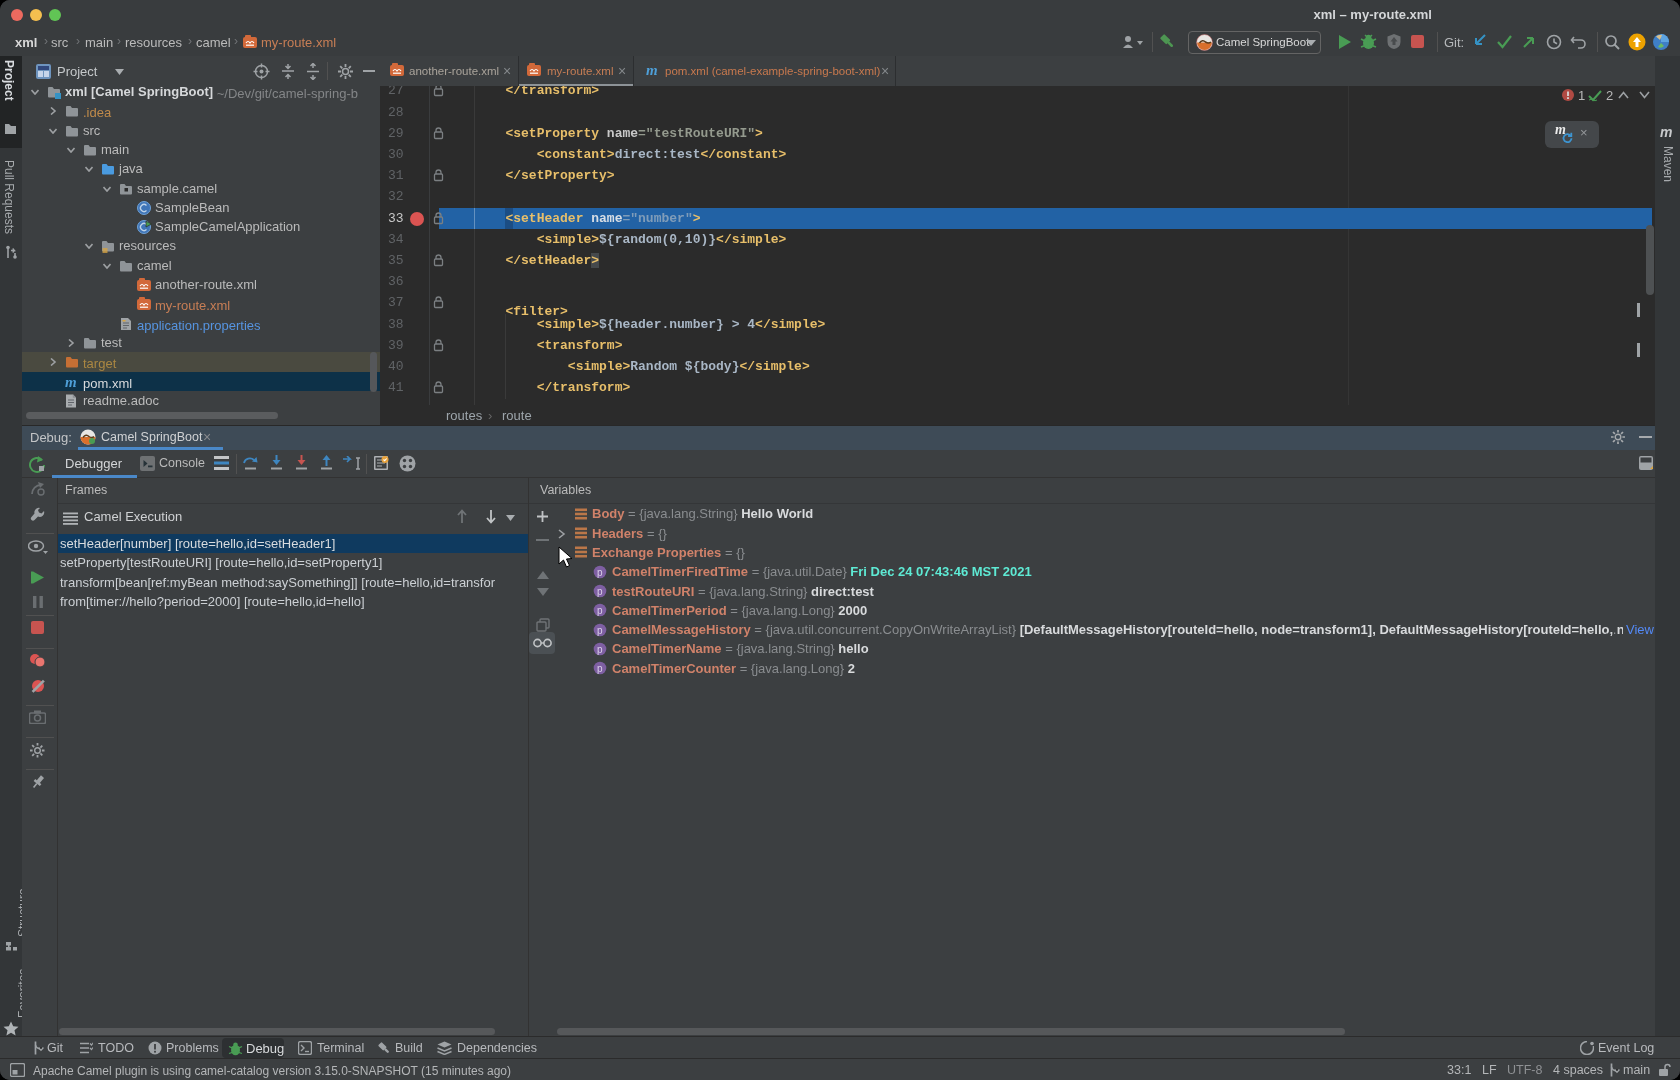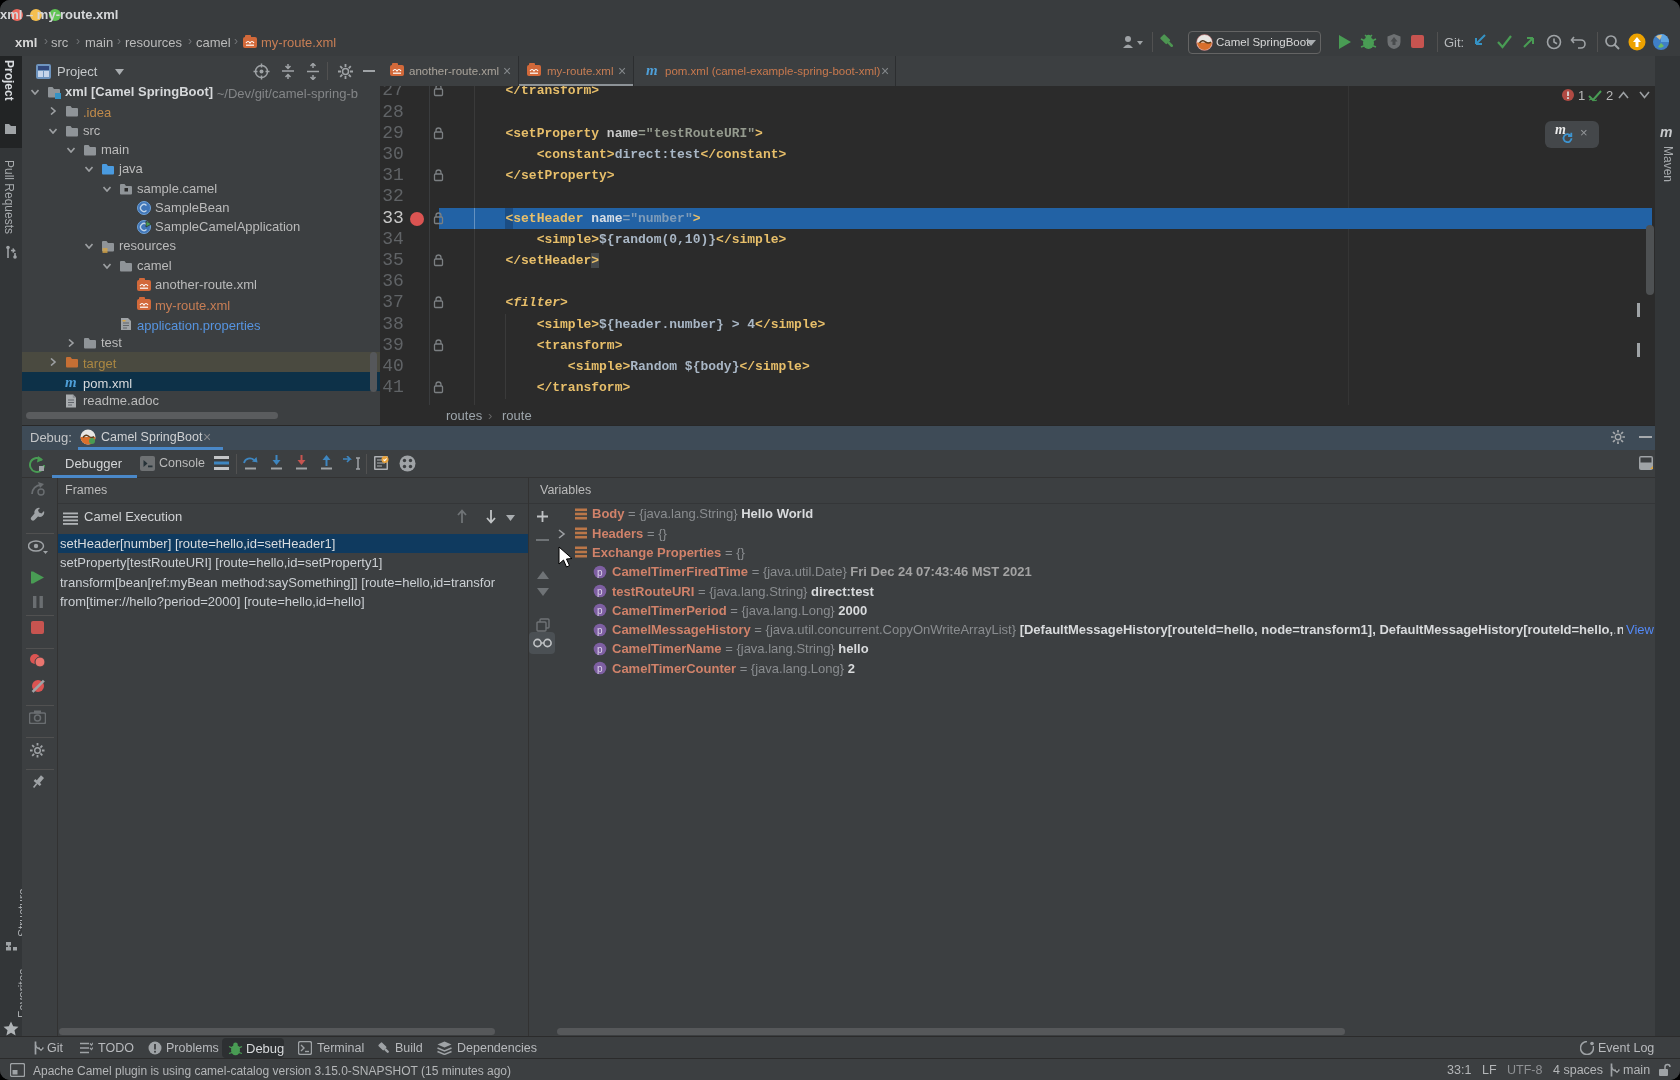--- a/index.html
+++ b/index.html
@@ -12,33 +12,33 @@
   svg { display:block; }
   .crumbsep { top:34px; font-size:12px; color:#707376; font-family:"Liberation Sans",sans-serif; }
   .vlabel { position:absolute; font-family:"Liberation Sans",sans-serif; font-size:12px; color:#a7aaad;
             transform-origin:0 0; white-space:nowrap; }
   .treerow { position:absolute; left:0; width:358px; height:20px; font-size:13px; color:#bbbbbb;
              font-family:"Liberation Sans",sans-serif;padding-left:32px; }
   .treerow span { position:absolute; top:2px; white-space:pre; }
   .chev { position:absolute; top:6px; width:8px; height:8px; }
   .codeline { position:absolute; left:63px; height:21px; line-height:21px; font-family:"Liberation Mono",monospace;
               font-size:13px; font-weight:bold; white-space:pre; color:#a9b7c6; }
-  .lnum { position:absolute; width:26px; text-align:center; height:21px; line-height:21px;
-          font-family:"Liberation Mono",monospace; font-size:18px; color:#606366; }
+  .lnum { position:absolute; width:26px; text-align:left; height:21px; line-height:21px;
+          font-family:"Liberation Mono",monospace; font-size:13px; color:#606366;margin-left:8px; }
   .tag { color:#e8bf6a; } .attr { color:#c8c8c8; } .val { color:#949a8e; }
 </style>
 </head>
 <body>
 <div id="win">
 
   <div class="abs" style="left:0;top:0;width:1680px;height:28px;background:#393c3e;"></div>
   <div class="abs" style="left:11px;top:9px;width:12px;height:12px;border-radius:6px;background:#ed6a5f;"></div>
   <div class="abs" style="left:30px;top:9px;width:12px;height:12px;border-radius:6px;background:#f5bf4f;"></div>
   <div class="abs" style="left:49px;top:9px;width:12px;height:12px;border-radius:6px;background:#61c555;"></div>
-  <div class="abs ui" style="left:0;top:7px;width:1432px;text-align:left;color:#d5d7d9;font-weight:bold;">xml – my-route.xml</div>
+  <div class="abs ui" style="left:0;top:7px;width:1432px;text-align:right;color:#d5d7d9;font-weight:bold;">xml – my-route.xml</div>
 
   <div class="abs" style="left:0;top:28px;width:1680px;height:28px;background:#393c3e;"></div>
   <div class="abs ui" style="left:15px;top:35px;color:#d8d8d8;font-weight:bold;">xml</div>
   <span class="abs crumbsep" style="left:44px;">›</span>
   <div class="abs ui" style="left:51px;top:35px;">src</div>
   <span class="abs crumbsep" style="left:76px;">›</span>
   <div class="abs ui" style="left:85px;top:35px;">main</div>
   <span class="abs crumbsep" style="left:117px;">›</span>
   <div class="abs ui" style="left:125px;top:35px;">resources</div>
   <span class="abs crumbsep" style="left:188px;">›</span>
@@ -540,21 +540,21 @@
             <rect x="1.5" y="5" width="8" height="6.5" rx="1" fill="none" stroke="#7b7f82" stroke-width="1.3"></rect>
           </svg>
         </div>
       <div class="codeline" style="top:-5.6px;">        <span class="tag">&lt;/transform&gt;</span></div>
       <div class="codeline" style="top:36.8px;">        <span class="tag">&lt;setProperty </span><span class="attr">name</span><span class="val">="testRouteURI"</span><span class="tag">&gt;</span></div>
       <div class="codeline" style="top:58.0px;">            <span class="tag">&lt;constant&gt;</span>direct:test<span class="tag">&lt;/constant&gt;</span></div>
       <div class="codeline" style="top:79.2px;">        <span class="tag">&lt;/setProperty&gt;</span></div>
       <div class="codeline" style="top:121.6px;">        <span class="tag">&lt;setHeader </span><span style="color:#d8dee5;">name</span><span style="color:#9fb0c0;opacity:.75;">="number"</span><span class="tag">&gt;</span></div>
       <div class="codeline" style="top:142.8px;">            <span class="tag">&lt;simple&gt;</span>${random(0,10)}<span class="tag">&lt;/simple&gt;</span></div>
       <div class="codeline" style="top:164.0px;">        <span class="tag">&lt;/setHeader</span><span class="tag" style="background:#45494c;">&gt;</span></div>
-      <div class="codeline" style="top:206px;font-style:italic;">        <span class="tag">&lt;filter&gt;</span></div>
+      <div class="codeline" style="top:215px;">        <span class="tag">&lt;filter&gt;</span></div>
       <div class="codeline" style="top:227.6px;">            <span class="tag">&lt;simple&gt;</span>${header.number} &gt; 4<span class="tag">&lt;/simple&gt;</span></div>
       <div class="codeline" style="top:248.8px;">            <span class="tag">&lt;transform&gt;</span></div>
       <div class="codeline" style="top:270.0px;">                <span class="tag">&lt;simple&gt;</span>Random ${body}<span class="tag">&lt;/simple&gt;</span></div>
       <div class="codeline" style="top:291.2px;">            <span class="tag">&lt;/transform&gt;</span></div>
       <div class="abs" style="left:1182px;top:3px;">
           <svg width="12" height="12">
             <circle cx="6" cy="6" r="6" fill="#b04a43"></circle>
             <rect x="5.1" y="2.5" width="1.8" height="4.5" fill="#d8d8d8"></rect>
             <rect x="5.1" y="8.2" width="1.8" height="1.8" fill="#d8d8d8"></rect>
           </svg>
@@ -890,21 +890,21 @@
           </g>
         </svg>
       </div>
     <div class="abs ui" style="left:592px;top:66.9px;"><span style="color:#d0826a;font-weight:bold;">Exchange Properties</span><span style="color:#8a8d90;"> = {}</span><span style="color:#d6d8da;"></span></div>
     <div class="abs" style="left:593px;top:86.7px;">
         <svg width="14" height="14">
           <circle cx="7" cy="7" r="6.3" fill="#7e5fa2"></circle>
           <text x="4" y="11" font-size="10" font-family="Liberation Sans" fill="#d9cfe8">p</text>
         </svg>
       </div>
-    <div class="abs ui" style="left:612px;top:86.2px;"><span style="color:#d0826a;font-weight:bold;">CamelTimerFiredTime</span><span style="color:#8a8d90;"> = {java.util.Date} </span><span style="color:#a3a3a3;font-weight:bold;">Fri Dec 24 07:43:46 MST 2021</span></div>
+    <div class="abs ui" style="left:612px;top:86.2px;"><span style="color:#d0826a;font-weight:bold;">CamelTimerFiredTime</span><span style="color:#8a8d90;"> = {java.util.Date} </span><span style="color:#5eead4;font-weight:bold;">Fri Dec 24 07:43:46 MST 2021</span></div>
     <div class="abs" style="left:593px;top:106.0px;">
         <svg width="14" height="14">
           <circle cx="7" cy="7" r="6.3" fill="#7e5fa2"></circle>
           <text x="4" y="11" font-size="10" font-family="Liberation Sans" fill="#d9cfe8">p</text>
         </svg>
       </div>
     <div class="abs ui" style="left:612px;top:105.5px;"><span style="color:#d0826a;font-weight:bold;">testRouteURI</span><span style="color:#8a8d90;"> = {java.lang.String} </span><span style="color:#d8dadc;font-weight:bold;">direct:test</span></div>
     <div class="abs" style="left:593px;top:125.3px;">
         <svg width="14" height="14">
           <circle cx="7" cy="7" r="6.3" fill="#7e5fa2"></circle>

